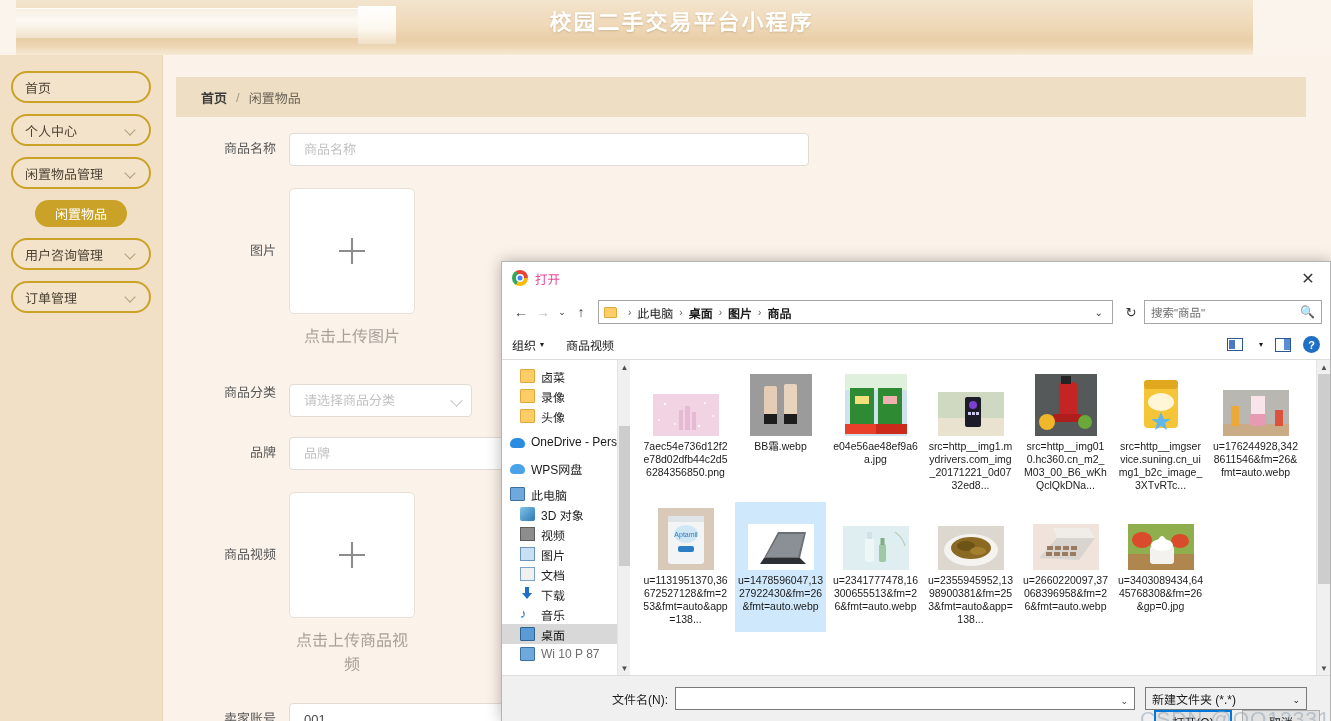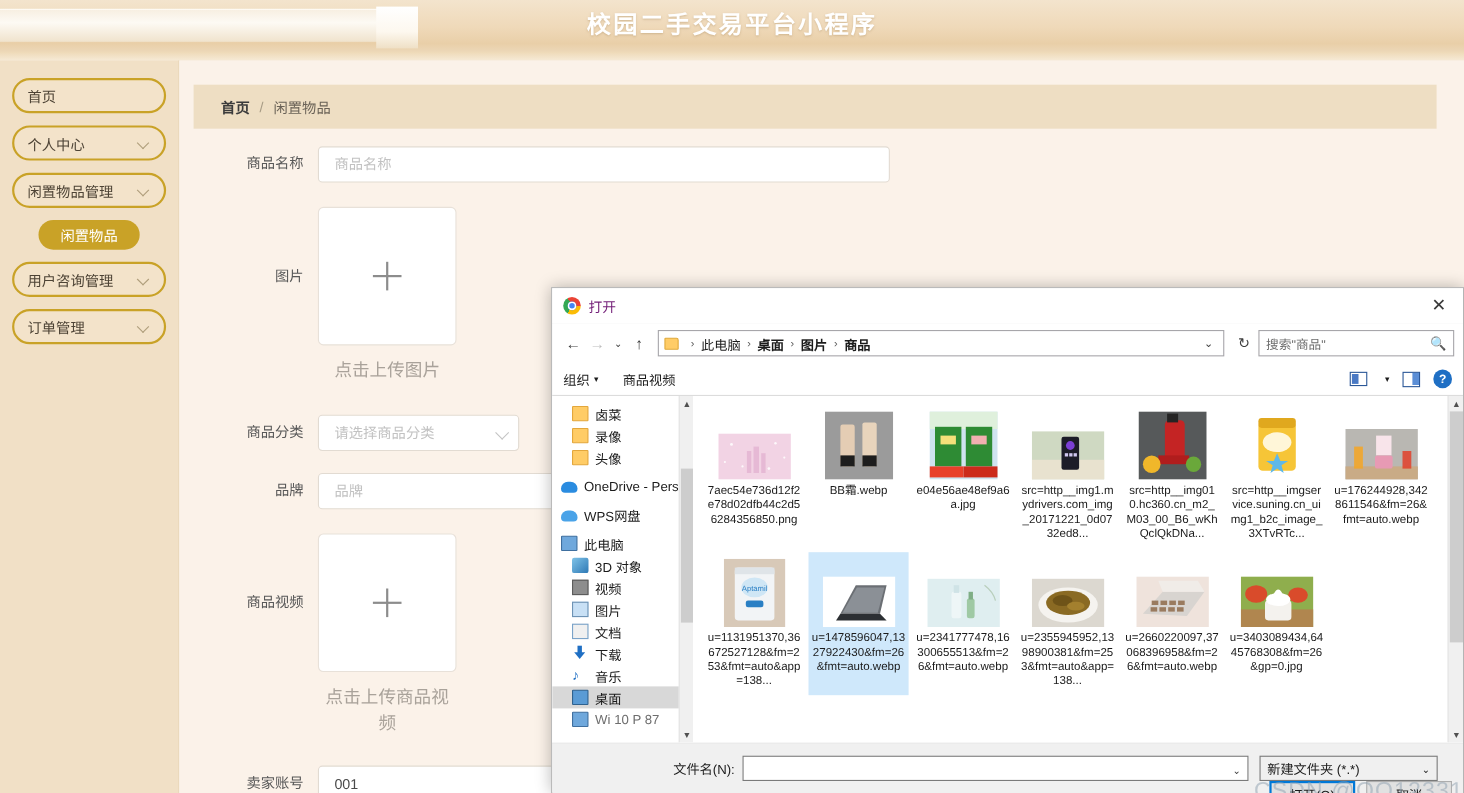--- a/index.html
+++ b/index.html
@@ -14,22 +14,22 @@
   }
   #app {
     position: relative;
     width: 1331px; height: 721px;
     background: #fbf4ec;
     overflow: hidden;
   }
 
   
   .banner {
-    position: absolute; left: 0; top: 0;
-    width: 1331px; height: 55px;
+    position: absolute; left: 16px; top: 0;
+    width: 1237px; height: 55px;
     background: linear-gradient(180deg, #f3e4cd 0%, #efd9b9 45%, #e9cfa8 72%, #f0e0c8 100%);
     overflow: hidden;
   }
   .banner-strip {
     position: absolute; left: 0; top: 8px;
     width: 380px; height: 30px;
     background: linear-gradient(180deg,#f7efe2 0%, #fdfaf4 40%, #f0e3cd 100%);
     border-top: 1px solid #fffdf8;
   }
   .banner-strip2 {
@@ -160,20 +160,21 @@
     position: relative;
     width: 183px; height: 33px;
     border: 1px solid #e2dbd2;
     border-radius: 4px;
     background: #ffffff;
     padding: 0 26px 0 14px;
     font-size: 13px;
     color: #c2c2c2;
     line-height: 31px;
     cursor: pointer;
+    margin-top: 7px;
   }
   .sel-input .chev2 {
     position: absolute; right: 10px; top: 11px;
     width: 9px; height: 9px;
     border-right: 1.4px solid #c4c4c4;
     border-bottom: 1.4px solid #c4c4c4;
     transform: rotate(45deg);
   }
 
   .uploader {
@@ -226,21 +227,21 @@
     background:
       conic-gradient(from -30deg, #ea4335 0deg 120deg, #fbbc05 120deg 240deg, #34a853 240deg 360deg);
     position: relative;
   }
   .chrome-icon::after {
     content: ""; position: absolute;
     left: 4px; top: 4px; width: 8px; height: 8px;
     background: #4285f4; border-radius: 50%;
     box-shadow: inset 0 0 0 1.5px #fff;
   }
-  .dlg-title { font-size: 12.5px; color: #701a75; }
+  .dlg-title { font-size: 12.5px; color: #ec4899; }
   .dlg-close {
     position: absolute; right: 0; top: 0;
     width: 44px; height: 32px;
     display: flex; align-items: center; justify-content: center;
     font-size: 16px; color: #3a3a3a;
     cursor: pointer;
   }
 
   .dlg-navbar {
     height: 36px;

